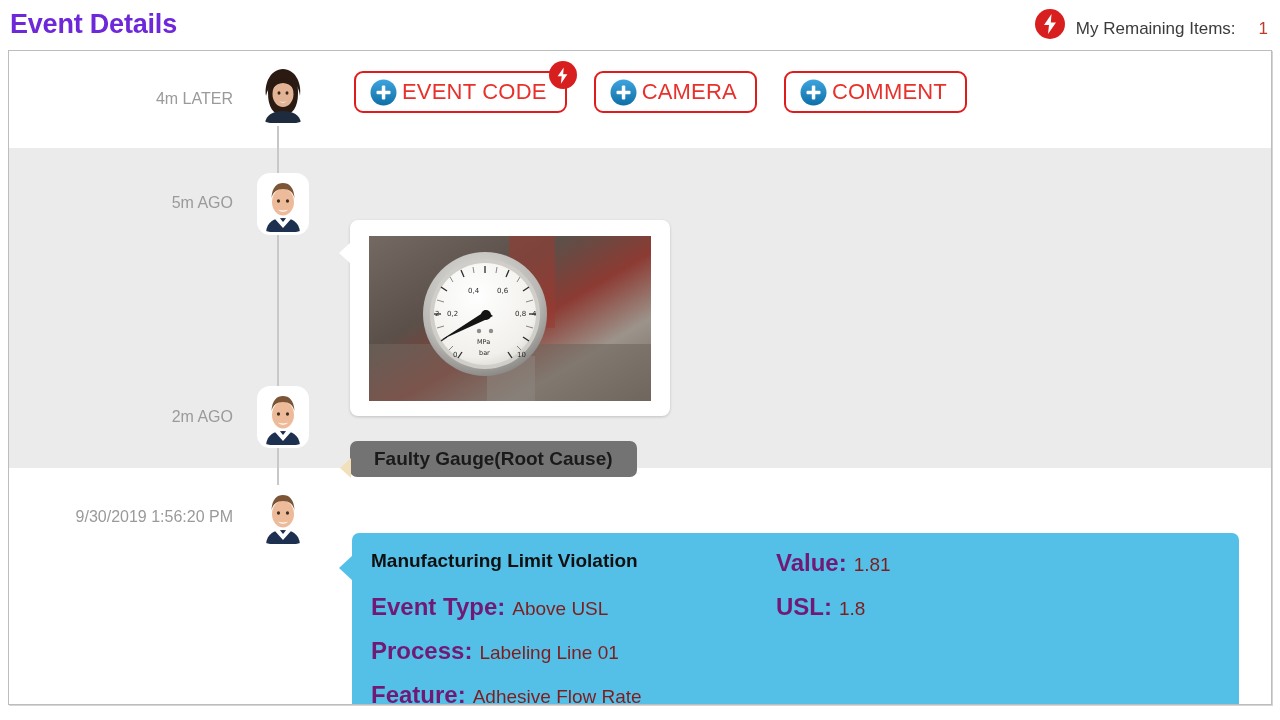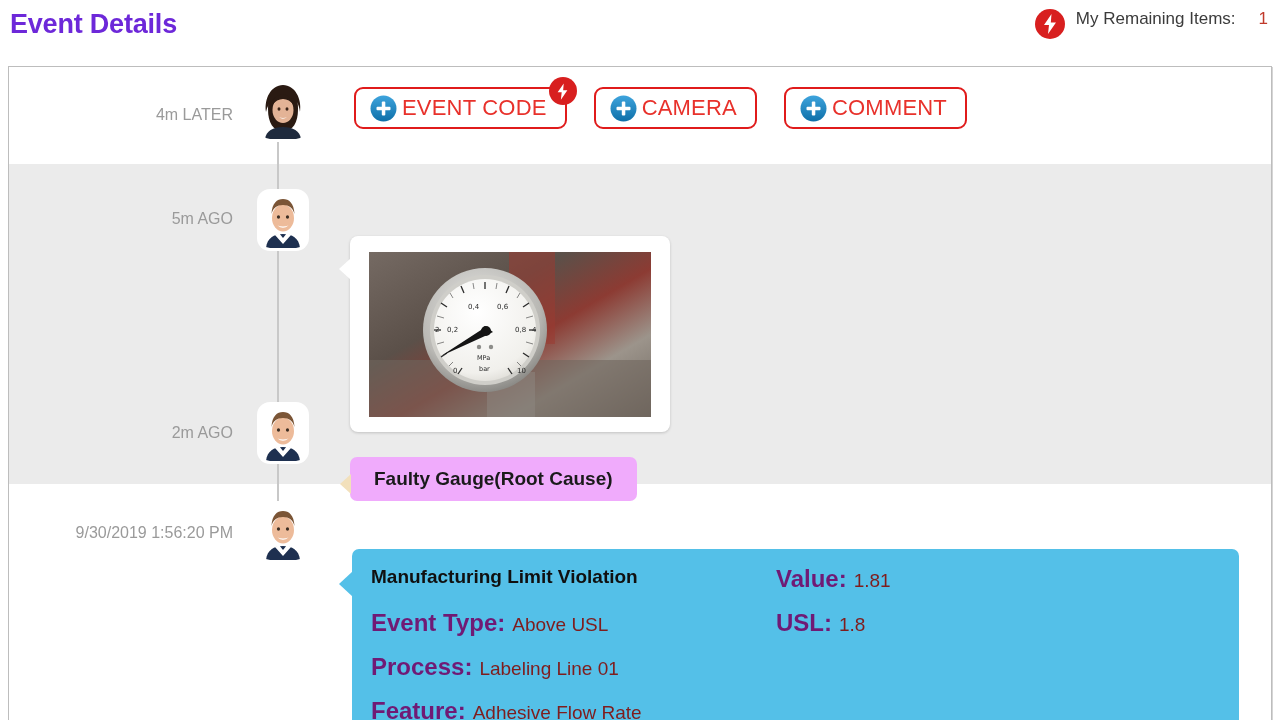--- a/index.html
+++ b/index.html
@@ -22,21 +22,21 @@
   }
   .page-title {
     font-size: 27px;
     font-weight: 700;
     color: #6d28d9;
     letter-spacing: -0.2px;
     line-height: 1;
   }
   .header-right {
     display: flex;
-    align-items: flex-start;
+    align-items: flex-end;
     gap: 11px;
   }
   .bolt-badge {
     width: 30px; height: 30px;
     border-radius: 50%;
     background: #d81f1f;
     display: flex;
     align-items: center;
     justify-content: center;
     flex: none;
@@ -57,21 +57,20 @@
 
   
   .panel {
     position: absolute;
     left: 8px; top: 50px;
     width: 1264px; height: 655px;
     border: 1px solid #bdbdbd;
     background: #ffffff;
     box-shadow: 1px 1px 0 #d5d5d5;
     overflow: hidden;
-    margin-top: 16px;
   }
   .band-gray {
     position: absolute;
     left: 0; top: 97px;
     width: 100%; height: 320px;
     background: #ebebeb;
   }
 
   
   .tl-line {
@@ -177,25 +176,25 @@
     width: 282px; height: 165px;
     overflow: hidden;
     background: #6b615c;
   }
   .photo-inner svg { display: block; }
 
   
   .comment-bubble {
     position: absolute;
     left: 341px; top: 390px;
-    height: 44px;
+    height: 36px;
     display: flex;
     align-items: center;
     padding: 0 24px;
-    background: #f0abfc;
+    background: #737373;
     border-radius: 7px;
   }
   .comment-bubble::before {
     content: "";
     position: absolute;
     left: -10px; top: 17px;
     width: 0; height: 0;
     border-top: 10px solid transparent;
     border-bottom: 10px solid transparent;
     border-right: 11px solid #f2e0bb;

